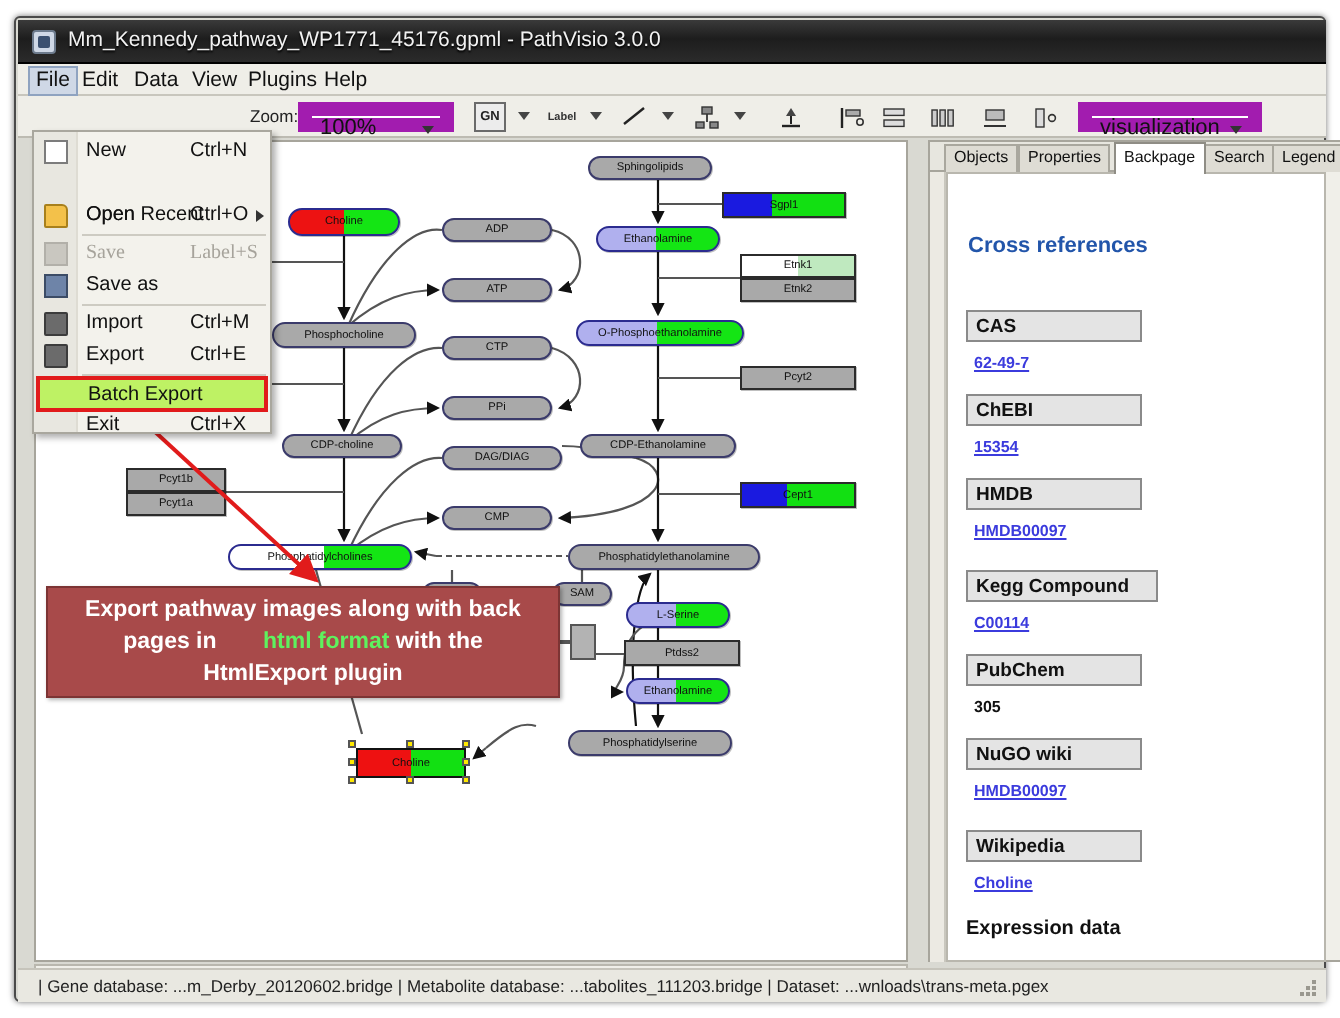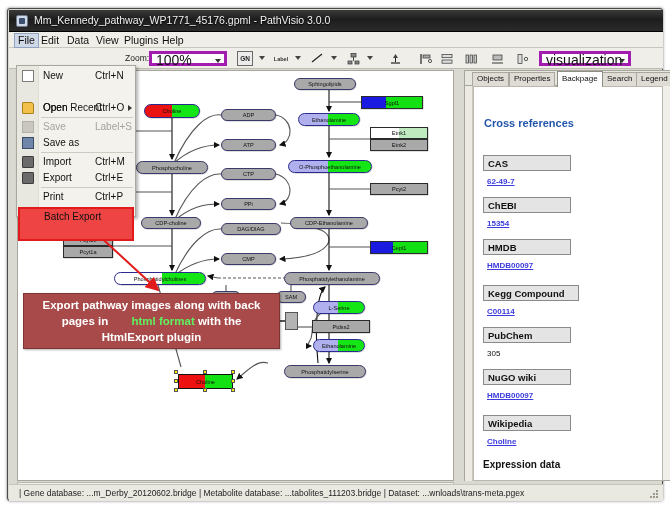--- a/index.html
+++ b/index.html
@@ -78,22 +78,22 @@
     border-bottom: 1px solid #bdbbb2;
   }
   .tb-zoomlabel {
     position: absolute; left: 116px; top: 5px;
     font-size: 8.5px; color: #222;
   }
   .tb-combo {
     position: absolute;
     height: 15px;
     background: #ffffff;
-    border: 3px solid #a21caf;
-    font-size: 14px; color: #111;
+    border: 7px solid #a21caf;
+    font-size: 11px; color: #111;
     line-height: 13px; padding-left: 4px;
   }
   .tb-combo .arrow {
     position: absolute; right: 3px; top: 5px;
     width: 0; height: 0;
     border-left: 3.5px solid transparent;
     border-right: 3.5px solid transparent;
     border-top: 4px solid #333;
   }
   .tb-btn {
@@ -126,21 +126,21 @@
   .fm-gutter {
     position:absolute; left:0; top:0; width:22px; height:100%;
     background:#e8e7e0; border-right:1px solid #dedcd3;
   }
   .fm-row {
     position: absolute; left: 0; width: 120px; height: 16px;
     font-size: 10px; color: #111;
   }
   .fm-row .lbl { position:absolute; left:26px; top:2px; }
   .fm-row .acc { position:absolute; left:78px; top:2px; color:#111;}
-  .fm-row.disabled .lbl, .fm-row.disabled .acc { color:#a6a39b; }
+  .fm-row.disabled .lbl, .fm-row.disabled .acc { color:#a6a39b;font-family:Liberation Serif, serif; }
   .fm-row .submark {
     position:absolute; right:5px; top:5px;
     width:0;height:0;border-top:3.5px solid transparent;
     border-bottom:3.5px solid transparent;border-left:4px solid #333;
   }
   .fm-div {
     position:absolute; left:24px; width:92px; height:1px; background:#cdcbc2;
   }
   .fm-ico {
     position: absolute; left: 5px; top: 2px; width: 12px; height: 12px;
@@ -296,21 +296,21 @@
     display:flex; align-items:center; padding-left:4px;
   }
   .xr-link {
     position:absolute; left:13px;
     font-size:8px; color:#3b3bdd;
     text-decoration:underline;
     font-weight:bold;
   }
   .xr-plain {
     position:absolute; left:13px;
-    font-size:8px; color:#111; font-weight:normal;
+    font-size:8px; color:#111; font-weight:bold;
   }
   .xr-expr {
     position:absolute; left:9px; top:455px;
     font-size:10px; font-weight:bold; color:#111;
   }
 
   
   .hscroll {
     position:absolute; left:9px; top:473px;
     width:437px; height:10px;
@@ -617,21 +617,21 @@
       <div class="fm-row" style="top:123px;">
         <span class="lbl">Print</span>
         <span class="acc">Ctrl+P</span>
       </div>
       <div class="fm-row" style="top:139px;">
         <span class="lbl">Exit</span>
         <span class="acc">Ctrl+X</span>
       </div>
     </div>
 
-    <div style="position:absolute;left:10px;top:198px;width:116px;height:34px;border:2px solid #e11b1b;background:#ef4444;z-index:45;">
+    <div style="position:absolute;left:10px;top:179px;width:116px;height:18px;border:2px solid #e11b1b;background:#bef264;z-index:45;">
       <span style="position:absolute;left:24px;top:2px;font-size:10px;color:#111;">Batch Export</span>
     </div>
 
     <div class="side-panel">
       <div class="tabstrip">
         <div class="ptab" style="left:7px;">Objects</div>
         <div class="ptab" style="left:44px;">Properties</div>
         <div class="ptab sel" style="left:92px;">Backpage</div>
         <div class="ptab" style="left:137px;">Search</div>
         <div class="ptab" style="left:171px;">Legend</div>

